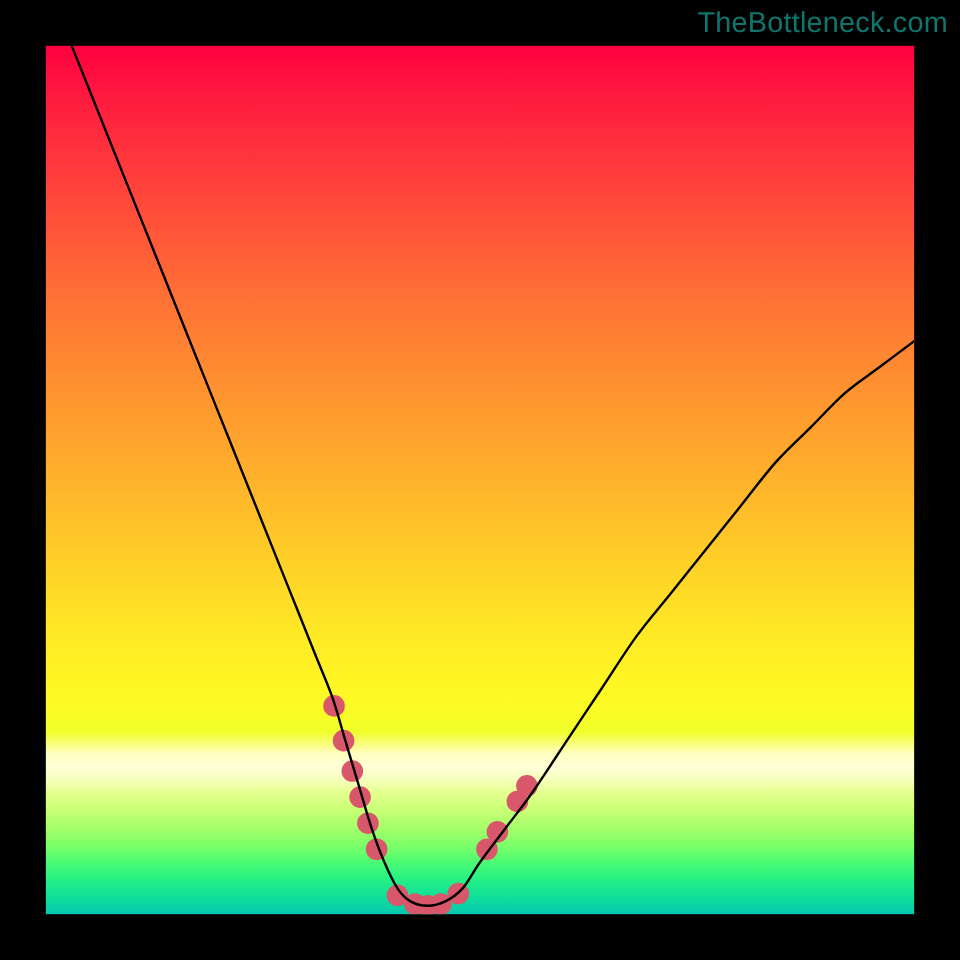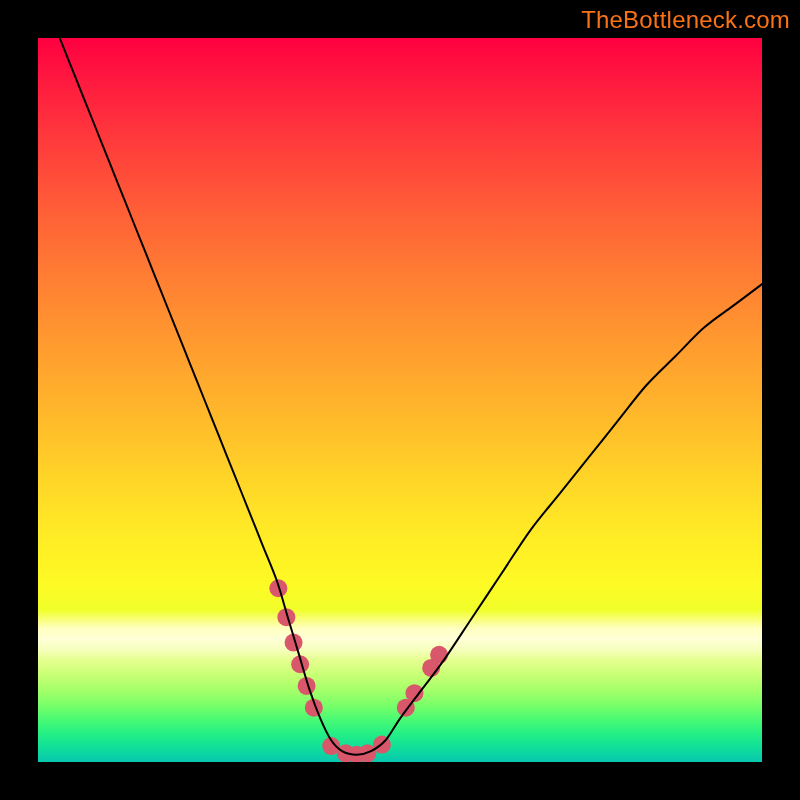--- a/index.html
+++ b/index.html
@@ -51,21 +51,21 @@
       #4cfb73 94%,
       #25f084 96%,
       #10df9a 98%,
       #06c7b0 100%
     );
   }
   .watermark {
     position: absolute;
     top: 6px;
     right: 10px;
-    color: #f97316;
+    color: #0f766e;
     font-size: 24px;
     font-weight: 500;
     letter-spacing: 0.2px;
   }
   svg.curve {
     position: absolute;
     left: 0; top: 0;
     width: 724px; height: 724px;
   }
 </style>

